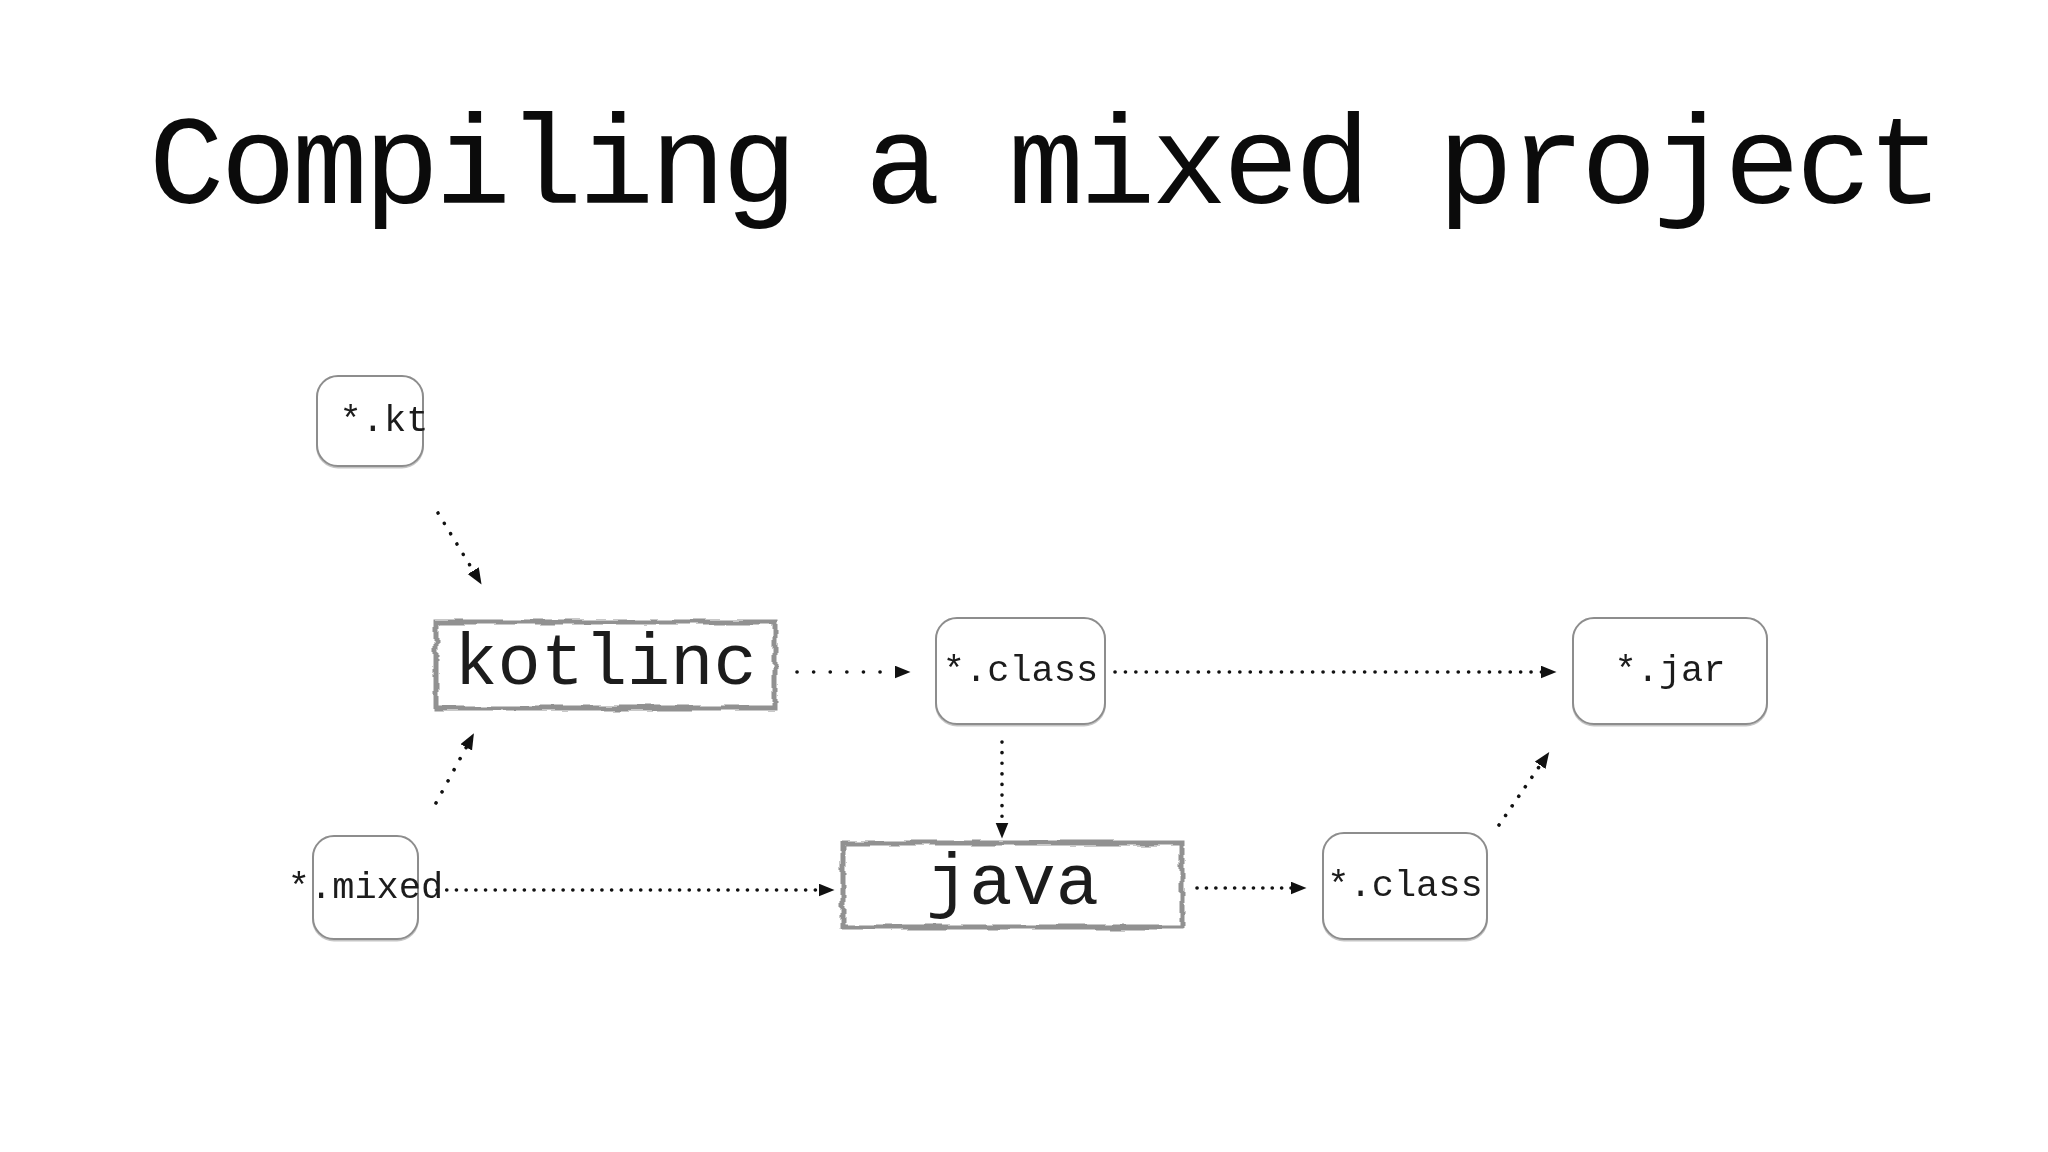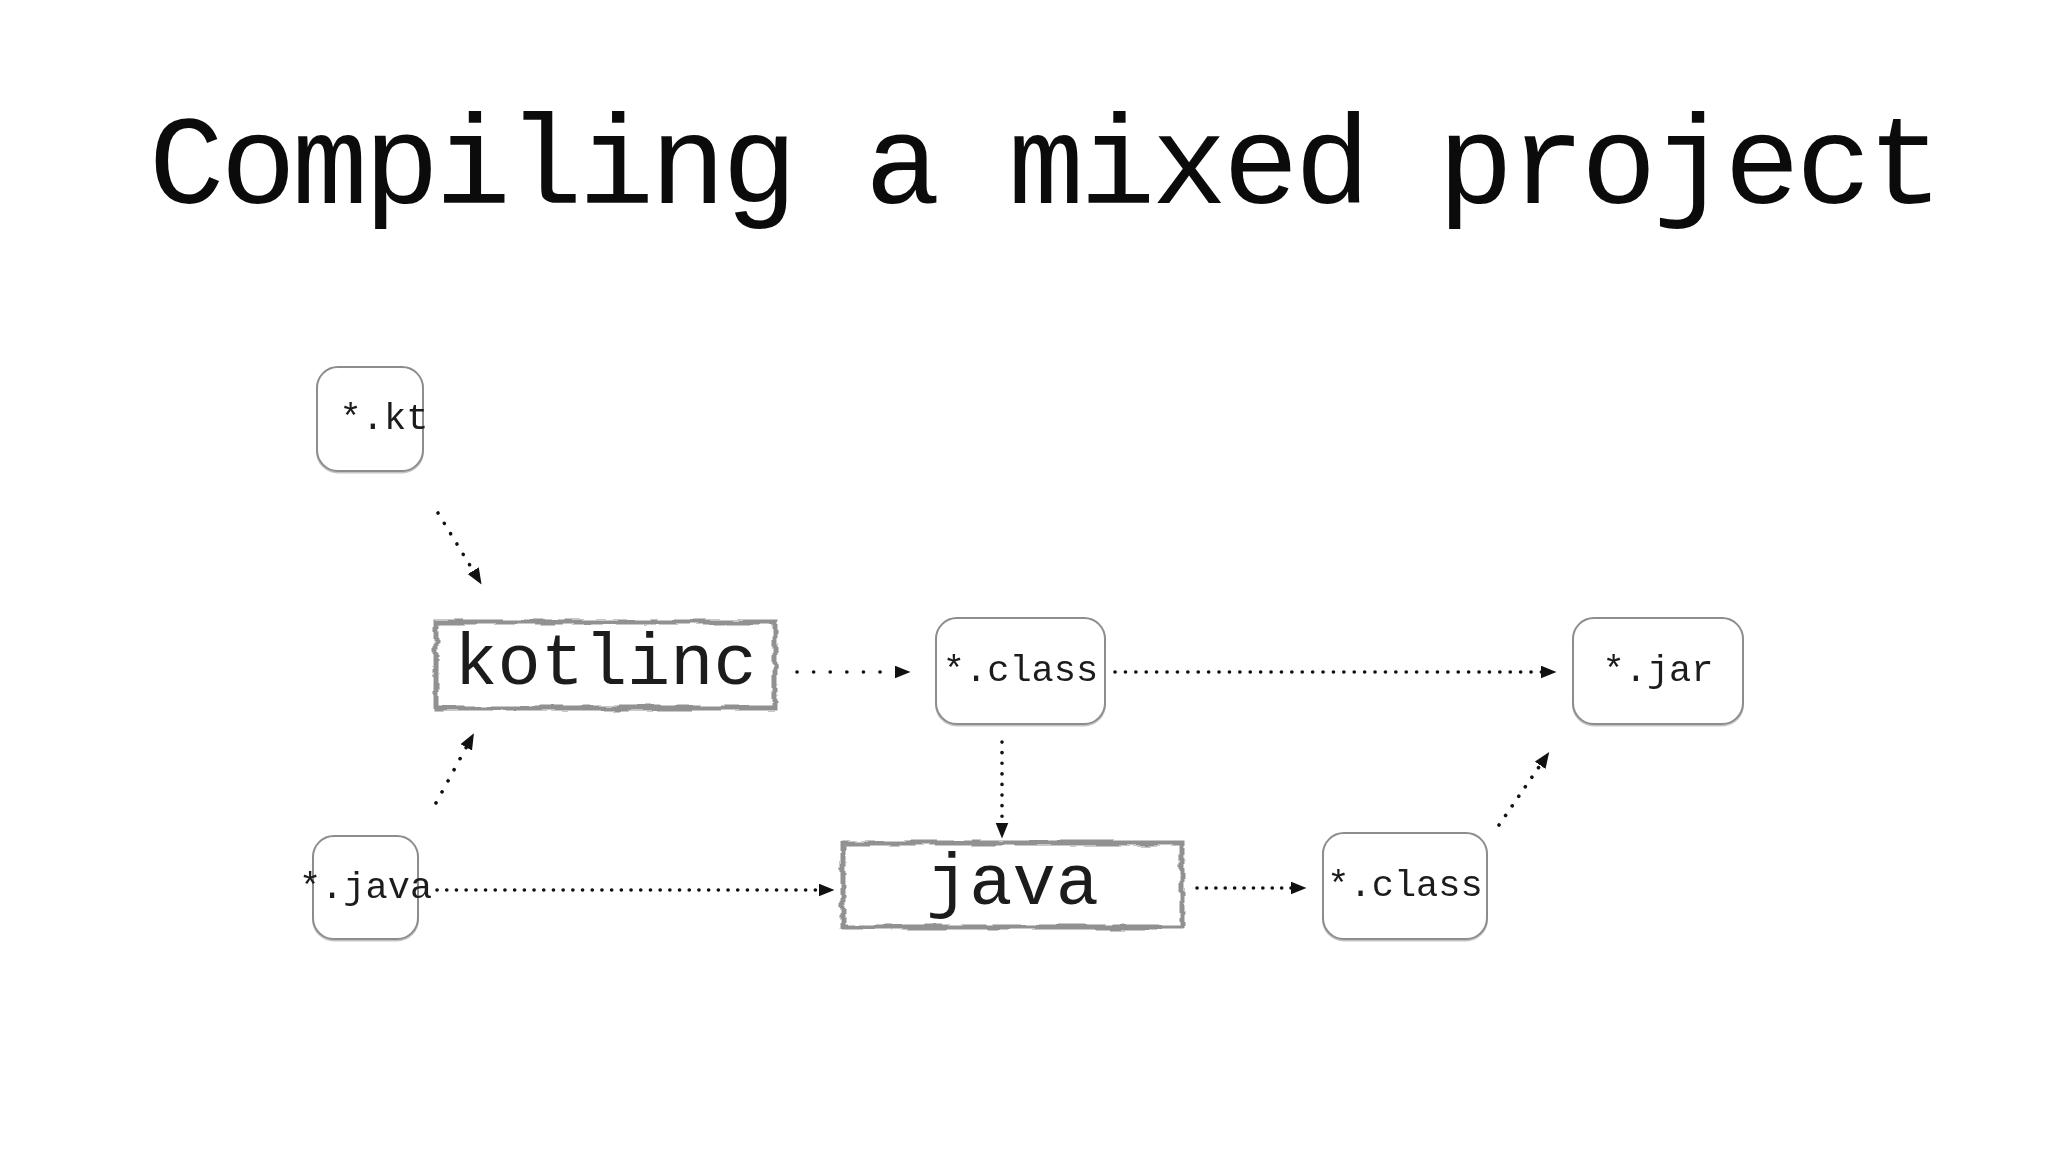--- a/index.html
+++ b/index.html
@@ -84,34 +84,34 @@
         <line x1="797" y1="672" x2="896" y2="672" stroke="#111111" stroke-width="3.6" stroke-linecap="round" stroke-dasharray="0.1 16.5" marker-end="url(#arrowhead)"></line>
         <line x1="1115" y1="672" x2="1542" y2="672" stroke="#111111" stroke-width="3.6" stroke-linecap="round" stroke-dasharray="0.1 10.3" marker-end="url(#arrowhead)"></line>
         <line x1="1002" y1="742" x2="1002" y2="824" stroke="#111111" stroke-width="3.6" stroke-linecap="round" stroke-dasharray="0.1 10.5" marker-end="url(#arrowhead)"></line>
         <line x1="437" y1="890" x2="820" y2="890" stroke="#111111" stroke-width="3.6" stroke-linecap="round" stroke-dasharray="0.1 9.6" marker-end="url(#arrowhead)"></line>
         <line x1="1197" y1="888" x2="1292" y2="888" stroke="#111111" stroke-width="3.6" stroke-linecap="round" stroke-dasharray="0.1 9.3" marker-end="url(#arrowhead)"></line>
         <line x1="1499" y1="825" x2="1541" y2="764" stroke="#111111" stroke-width="3.6" stroke-linecap="round" stroke-dasharray="0.1 11.5" marker-end="url(#arrowhead)"></line>
       </g>
   </svg>
 
   <div id="nodes">
-      <div class="node file" style="left: 316px; top: 366px; width: 108px; height: 106px; padding-left: 28px;">
+      <div class="node file" style="left: 316px; top: 375px; width: 108px; height: 92px; padding-left: 28px;">
         <span>*.kt</span>
       </div>
       <div class="node tool" style="left: 436px; top: 622px; width: 339px; height: 86px;">
         <span>kotlinc</span>
       </div>
       <div class="node file" style="left: 935px; top: 617px; width: 171px; height: 108px;">
         <span>*.class</span>
       </div>
-      <div class="node file" style="left: 1572px; top: 617px; width: 172px; height: 108px;">
+      <div class="node file" style="left: 1572px; top: 617px; width: 196px; height: 108px;">
         <span>*.jar</span>
       </div>
       <div class="node file" style="left: 312px; top: 835px; width: 107px; height: 105px;">
-        <span>*.java</span>
+        <span>*.mixed</span>
       </div>
       <div class="node tool" style="left: 843px; top: 843px; width: 339px; height: 84px;">
         <span>java</span>
       </div>
       <div class="node file" style="left: 1322px; top: 832px; width: 166px; height: 108px;">
         <span>*.class</span>
       </div>
     </div>
 
 </div>

